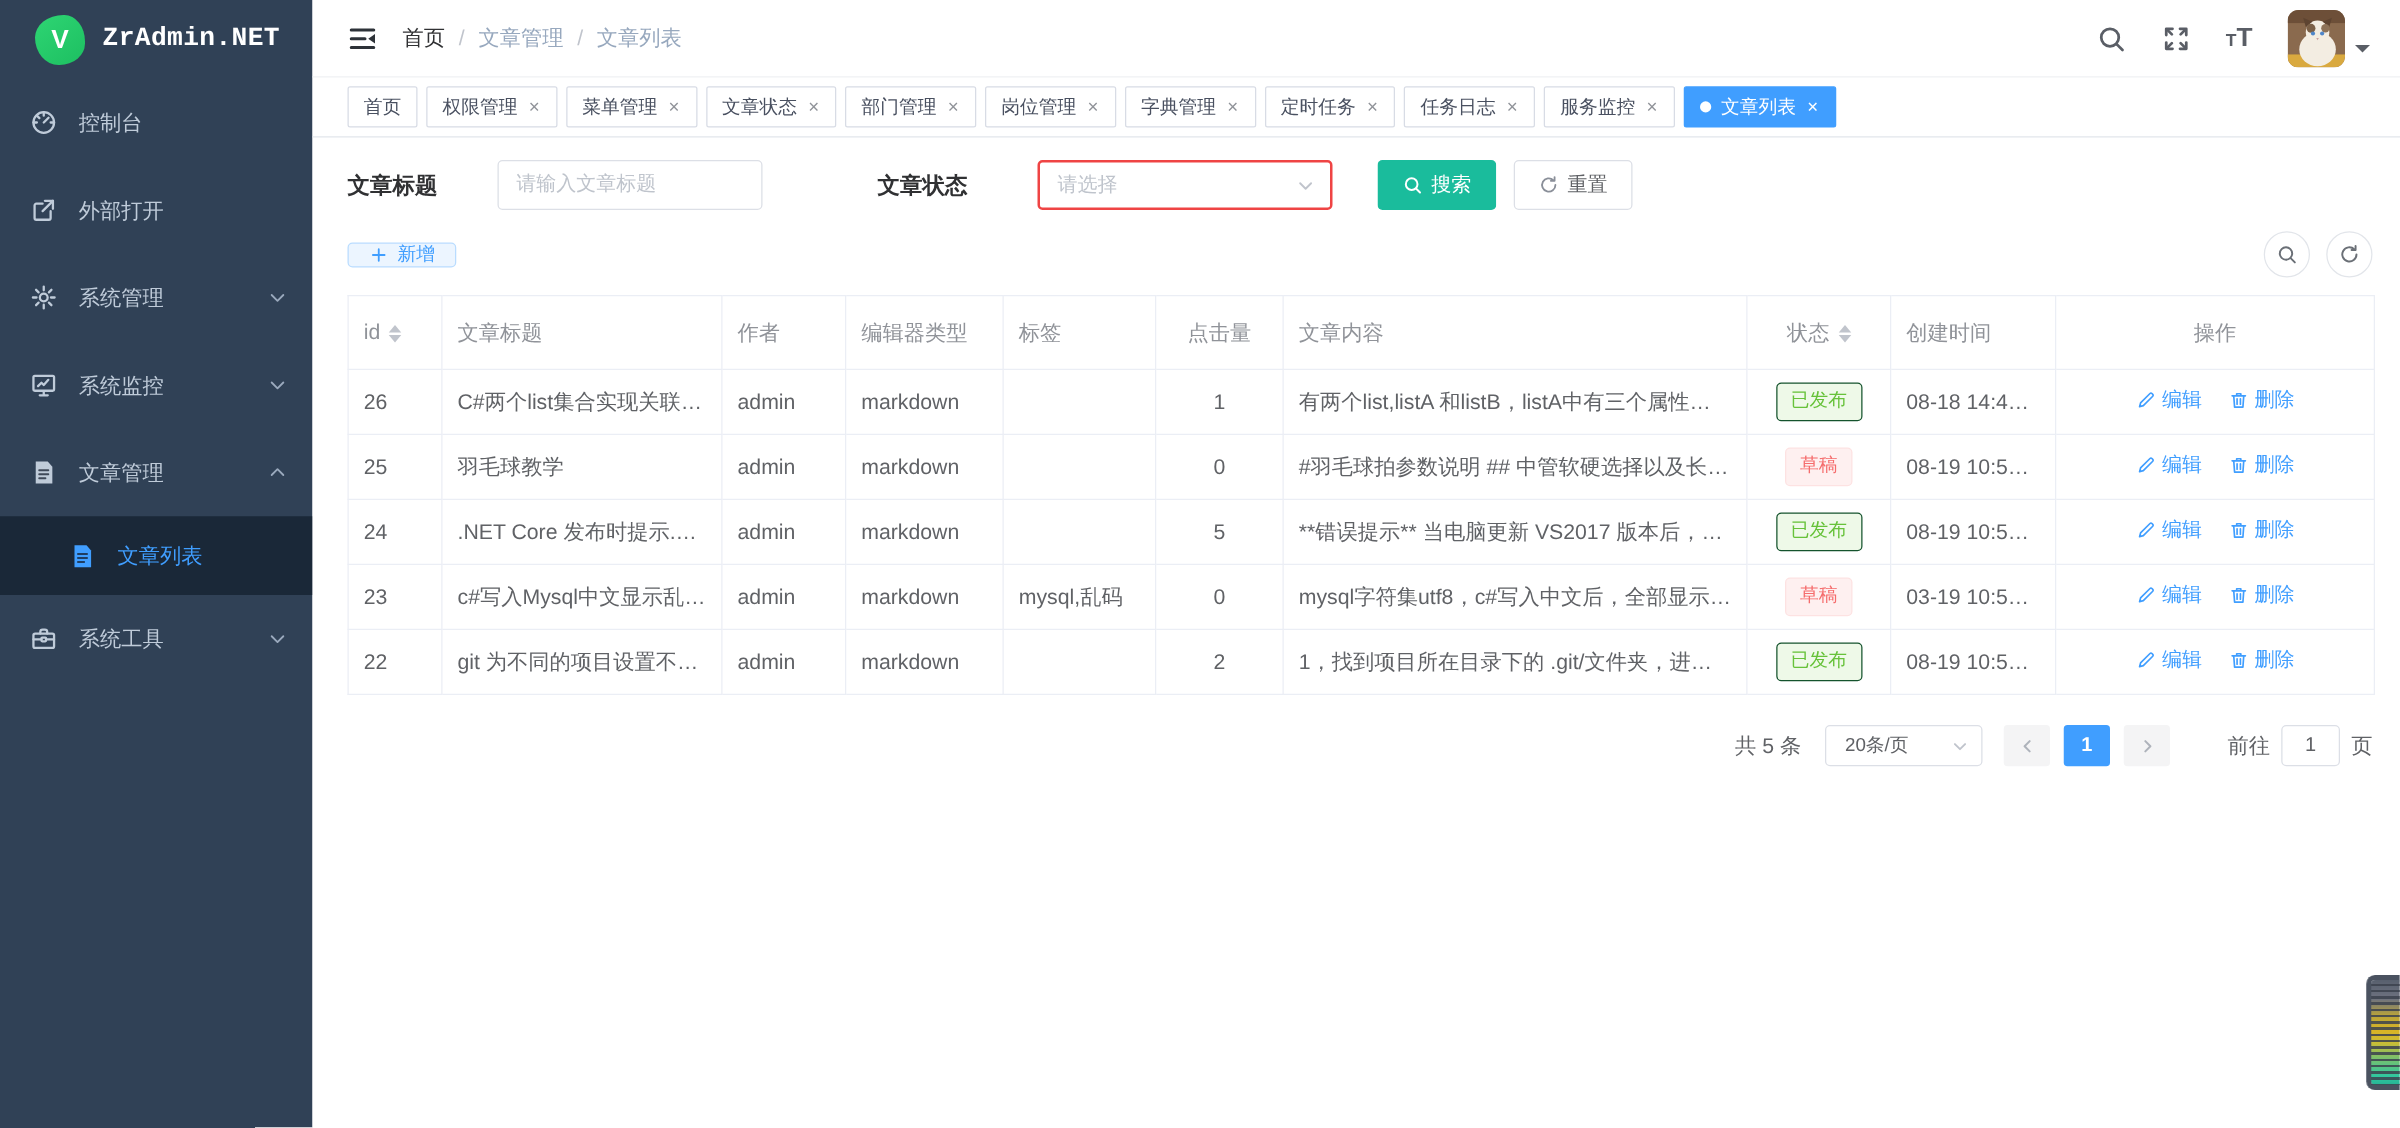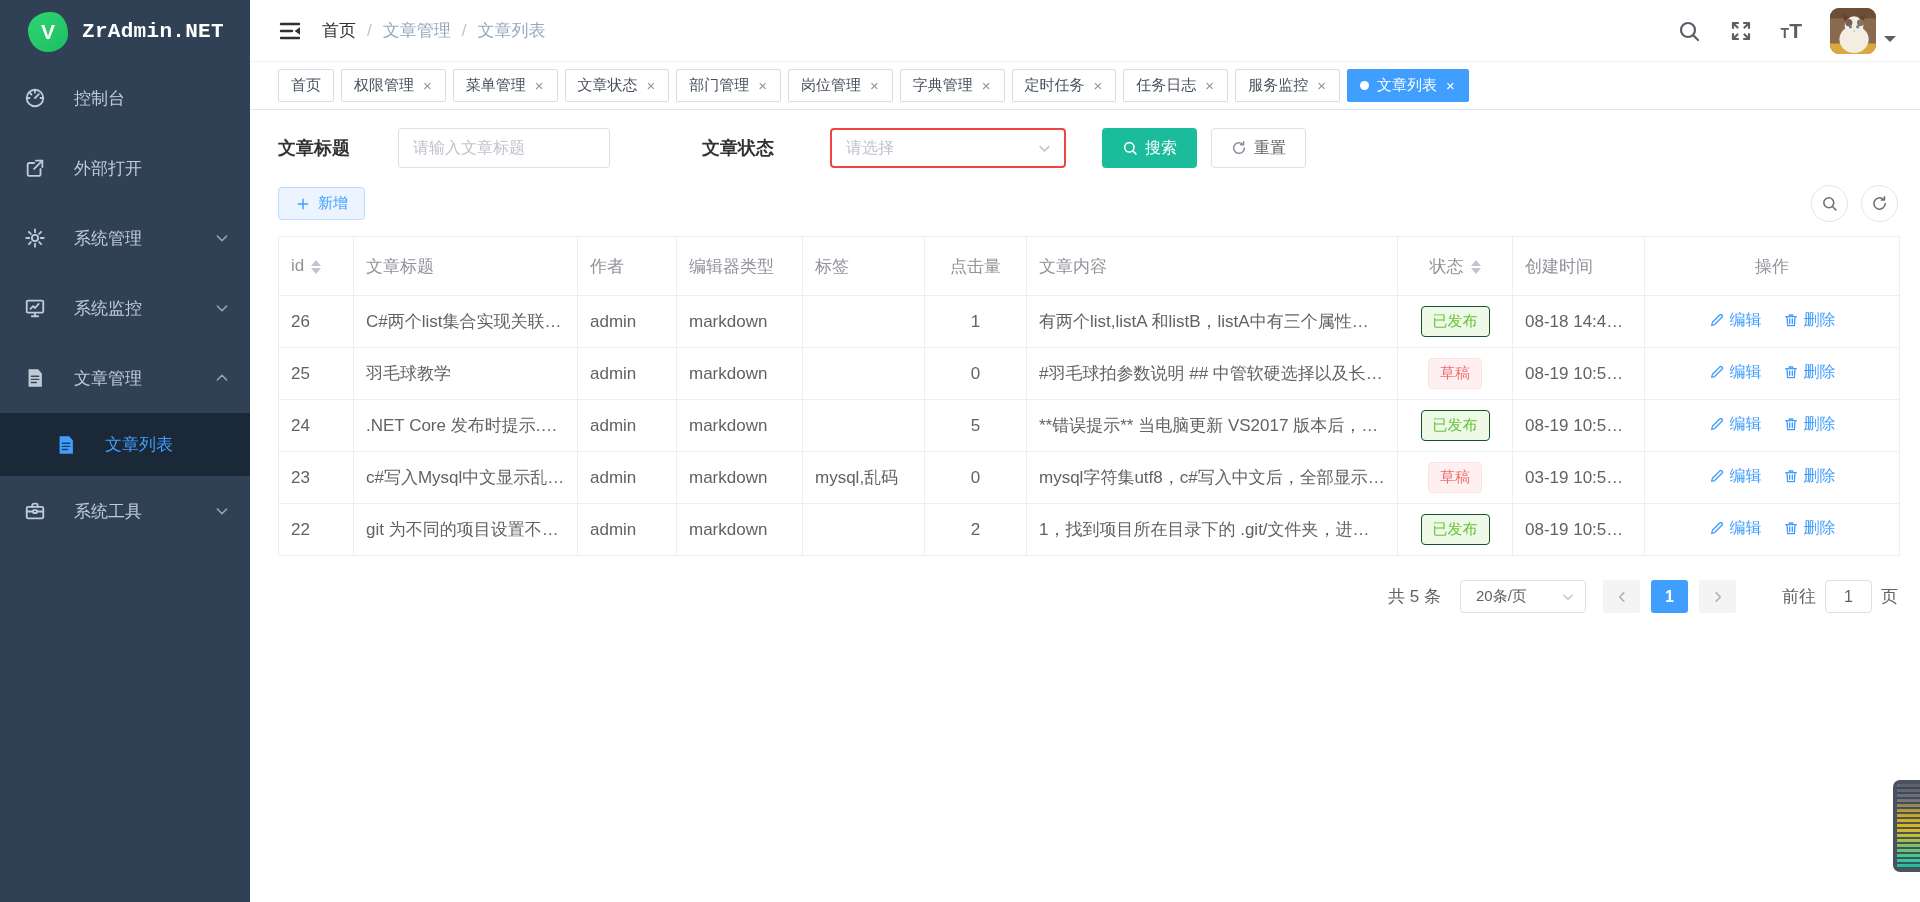--- a/index.html
+++ b/index.html
@@ -7,21 +7,21 @@
     font-family:"Liberation Sans","DejaVu Sans",sans-serif; }
   .app { display:flex; width:1920px; height:902px; }
 
   
   .sidebar { width:250px; height:902px; background:#304156; flex:0 0 250px; }
   .logo-row { height:63px; display:flex; align-items:center; padding-left:28px; gap:14px; }
   .logo-badge { width:40px; height:40px; background:linear-gradient(140deg,#2ed573,#1dbf61);
     border-radius:58% 42% 52% 48% / 46% 54% 44% 56%;
     color:#fff; font-weight:bold; font-size:21px; display:flex; align-items:center; justify-content:center; }
   .logo-title { color:#fff; font-size:21px; font-weight:bold; letter-spacing:.3px;font-family:Liberation Mono, monospace; }
-  .menu-item { height:70px; display:flex; align-items:center; padding:0 20px 0 24px; gap:28px;
+  .menu-item { height:70px; display:flex; align-items:center; padding:0 20px 0 24px; gap:17px;
     color:#bfcbd9; font-size:17px; cursor:pointer; }
   .menu-item .mi-ic { width:22px; height:22px; flex:0 0 22px; display:flex; align-items:center; }
   .menu-item .mi-ic svg { width:22px; height:22px; }
   .menu-item .chev { margin-left:auto; width:16px; height:16px; color:#9aa9bd; }
   .submenu { background:#1f2d3d; }
   .submenu .menu-item { height:63px; padding-left:55px; background:#1a2838; }
   .submenu .menu-item.active { color:#409EFF; }
 
   
   .main { flex:1; display:flex; flex-direction:column; background:#fff; min-width:0; }
@@ -65,21 +65,21 @@
   .f-select .ph { color:#bfc4cc; font-size:16px; }
   .f-select .sel-chev { margin-left:auto; width:15px; height:15px; color:#c0c4cc; }
   .btn { height:40px; border-radius:4px; display:inline-flex; align-items:center; gap:7px;
     font-size:16px; padding:0 19px; cursor:pointer; border:1px solid transparent; }
   .btn svg { width:16px; height:16px; }
   .btn-search { background:var(--teal); color:#fff; margin-left:36px; }
   .btn-reset { background:#fff; color:#606266; border-color:#dcdfe6; margin-left:14px; }
   .btn-reset svg { color:#8a8f99; }
 
   .toolbar-row { margin-top:17px; display:flex; align-items:center; }
-  .btn-add { height:33px; padding:0 16px; font-size:15px; background:#ecf5ff; border-color:#b9dcff;
+  .btn-add { height:20px; padding:0 16px; font-size:15px; background:#ecf5ff; border-color:#b9dcff;
     color:var(--accent); }
   .toolbar-right { margin-left:auto; display:flex; gap:13px; }
   .circle-btn { width:37px; height:37px; border-radius:50%; border:1px solid #e2e5ea; background:#fff;
     color:#6b7077; display:flex; align-items:center; justify-content:center; cursor:pointer; }
   .circle-btn svg { width:17px; height:17px; }
 
   
   table { border-collapse:collapse; table-layout:fixed; width:1621px; margin-top:14px;border-radius:12px; }
   th,td { border:1px solid #ebeef5; font-weight:normal; }
   thead th { height:59px; color:#909399; font-size:17px; text-align:left; padding:0 12px; }

